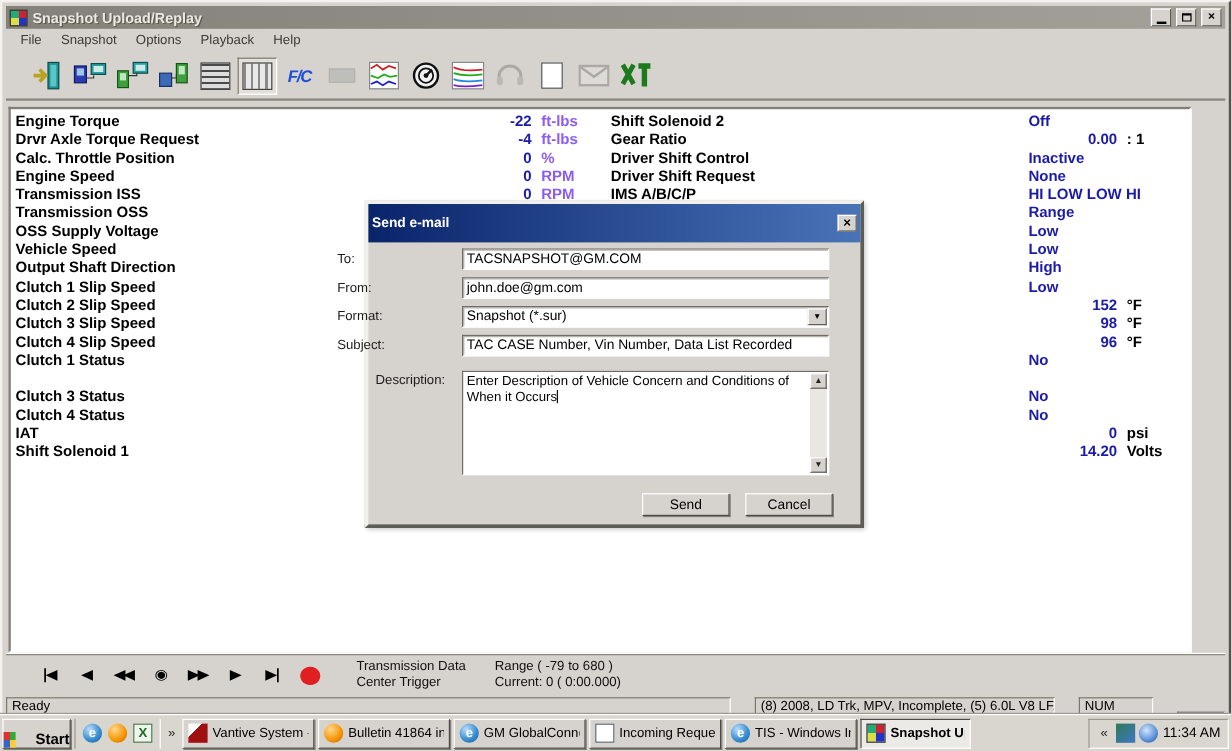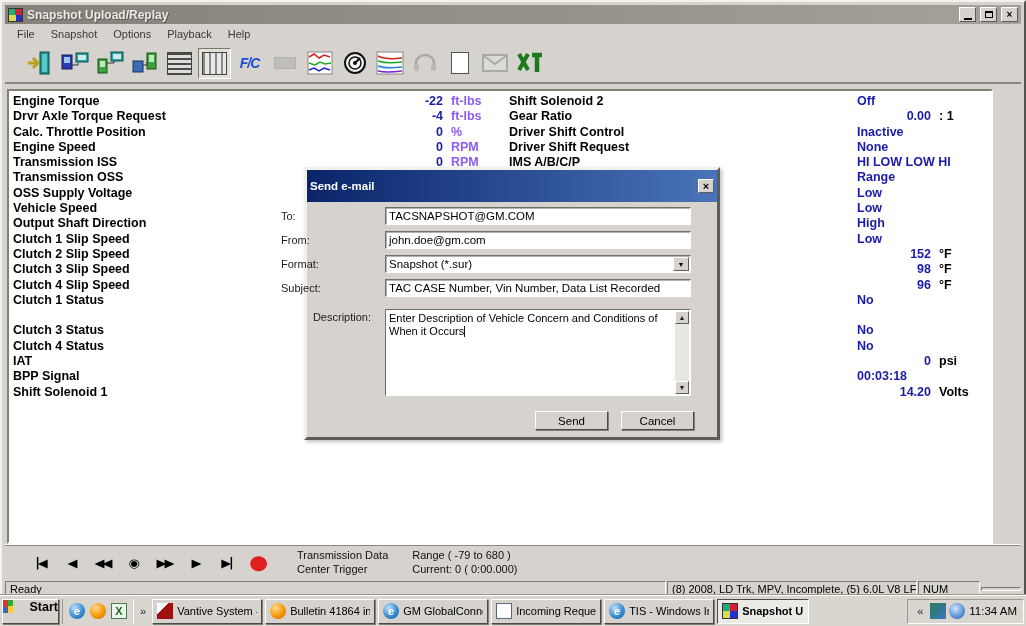--- a/index.html
+++ b/index.html
@@ -87,33 +87,33 @@
   .playbar{position:absolute;left:3px;top:542px;right:3px;height:35px;border-top:1px solid #fff;
     box-shadow:inset 0 1px 0 #8a8880;display:flex;align-items:center;padding-left:20px;background:var(--face)}
   .pb-btn{width:31px;height:26px;background:transparent;border:none;font-size:13px;font-weight:bold;color:#000;
     letter-spacing:-2px;display:flex;align-items:center;justify-content:center;font-family:"DejaVu Sans",sans-serif}
   .pb-btn .g{transform:scaleY(.9)}
   .pb-btn.rec{color:var(--record-red);font-size:22px}
   .pb-info{font-size:11px;color:#111;line-height:14px;margin-left:24px;white-space:nowrap}
   .pb-info div{height:14px}
 
   
-  .statusbar{position:absolute;left:3px;top:577px;right:3px;height:18px;display:flex;gap:1px;align-items:center;
+  .statusbar{position:absolute;left:3px;top:577px;right:3px;height:18px;display:flex;gap:20px;align-items:flex-end;
     background:var(--face);padding-top:1px;font-size:11px}
   .seg{border:1px solid;border-color:#7b796f #fff #fff #7b796f;padding:1px 4px;white-space:nowrap;overflow:hidden}
   .seg.ready{flex:1}
   .seg.veh{width:250px}
   .seg.numlock{width:62px}
   .seg.fill{width:40px}
 
   
   .taskbar{position:absolute;left:0;right:0;bottom:0;height:31px;background:#d9d6d0;border-top:1px solid #fff;
     box-shadow:0 -1px 0 #9a988f;display:flex;align-items:center;padding:2px 2px;gap:3px}
   .startbtn{height:25px;width:57px;background:var(--face);border:1px solid;border-color:#fff #4c4a45 #4c4a45 #fff;
-    box-shadow:1px 1px 0 #83817a;display:flex;align-items:flex-start;justify-content:center;gap:17px;
+    box-shadow:1px 1px 0 #83817a;display:flex;align-items:flex-end;justify-content:center;gap:17px;
     font-weight:bold;font-size:12.5px}
   .start-flag{width:14px;height:13px;background:conic-gradient(from -90deg,#d33 0 25%,#3a3 0 50%,#fc3 0 75%,#36c 0)}
   .ql{display:flex;align-items:center;gap:5px;padding:0 6px;border-left:1px solid #9a988f;border-right:1px solid #fff;height:25px}
   .tb-ico{width:16px;height:16px;flex:none;display:flex;align-items:center;justify-content:center;
     font-size:11px;font-weight:bold;color:#fff;line-height:1}
   .ie-icon{border-radius:50%;background:radial-gradient(circle at 35% 30%,#bcdcff,#3a8fd0 55%,#135c9e)}
   .orange-app-icon,.bulletin-icon{border-radius:50%;background:radial-gradient(circle at 35% 30%,#ffd98c,#f59300 60%,#b86400)}
   .excel-icon{background:#eef4ee;border:1px solid #4c7a4c;color:#1d6b1d}
   .vantive-icon{background:linear-gradient(135deg,#fff 35%,#a01010 35%)}
   .window-icon{background:#fff;border:1px solid #5a6a7a}
@@ -409,28 +409,20 @@
 
       <div class="drow">
         <span class="l1">IAT</span>
         <span class="v1"></span>
         <span class="u1"></span>
         <span class="l2"></span>
         <span class="v2 num">0</span>
         <span class="u2">psi</span>
       </div>
 
-      <div class="drow">
-        <span class="l1">BPP Signal</span>
-        <span class="v1"></span>
-        <span class="u1"></span>
-        <span class="l2"></span>
-        <span class="v2 str">00:03:18</span>
-        <span class="u2"></span>
-      </div>
 
       <div class="drow">
         <span class="l1">Shift Solenoid 1</span>
         <span class="v1"></span>
         <span class="u1"></span>
         <span class="l2"></span>
         <span class="v2 num">14.20</span>
         <span class="u2">Volts</span>
       </div>
     </div>

